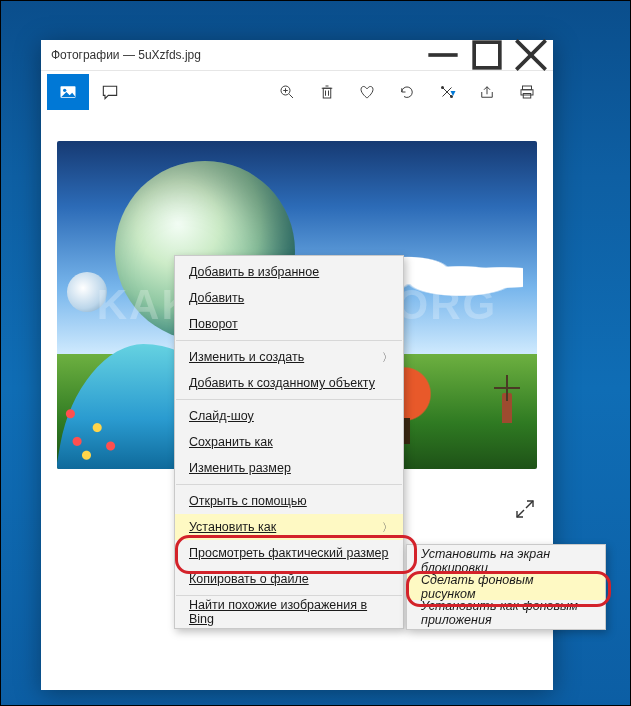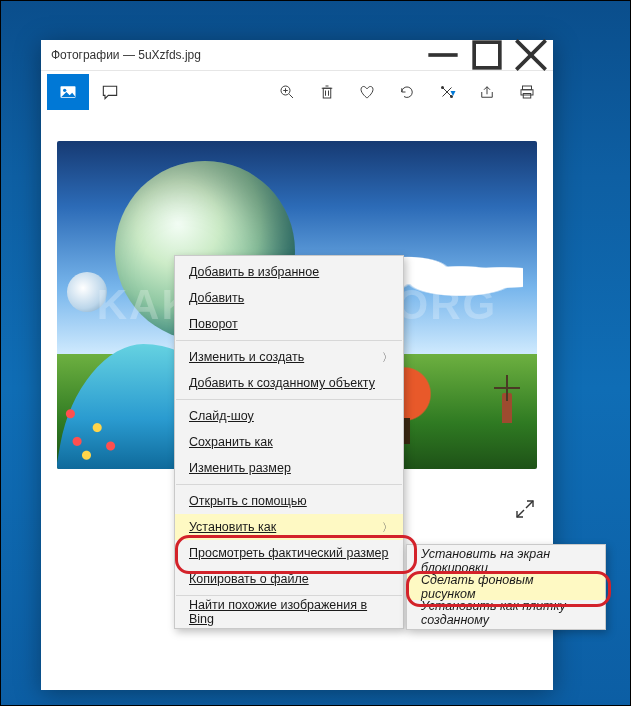--- a/index.html
+++ b/index.html
@@ -235,20 +235,20 @@
   </div>
 
   <div class="sub">
     <div class="mi">
         <span>Установить на экран блокировки</span>
       </div>
     <div class="mi hl">
         <span>Сделать фоновым рисунком</span>
       </div>
     <div class="mi">
-        <span>Установить как плитку созданному</span>
+        <span>Установить как фоновым приложения</span>
       </div>
   </div>
 
   <div class="ring ring1"></div>
   <div class="ring ring2"></div>
   <div class="frame"></div>
 </div>
 
 </body></html>

